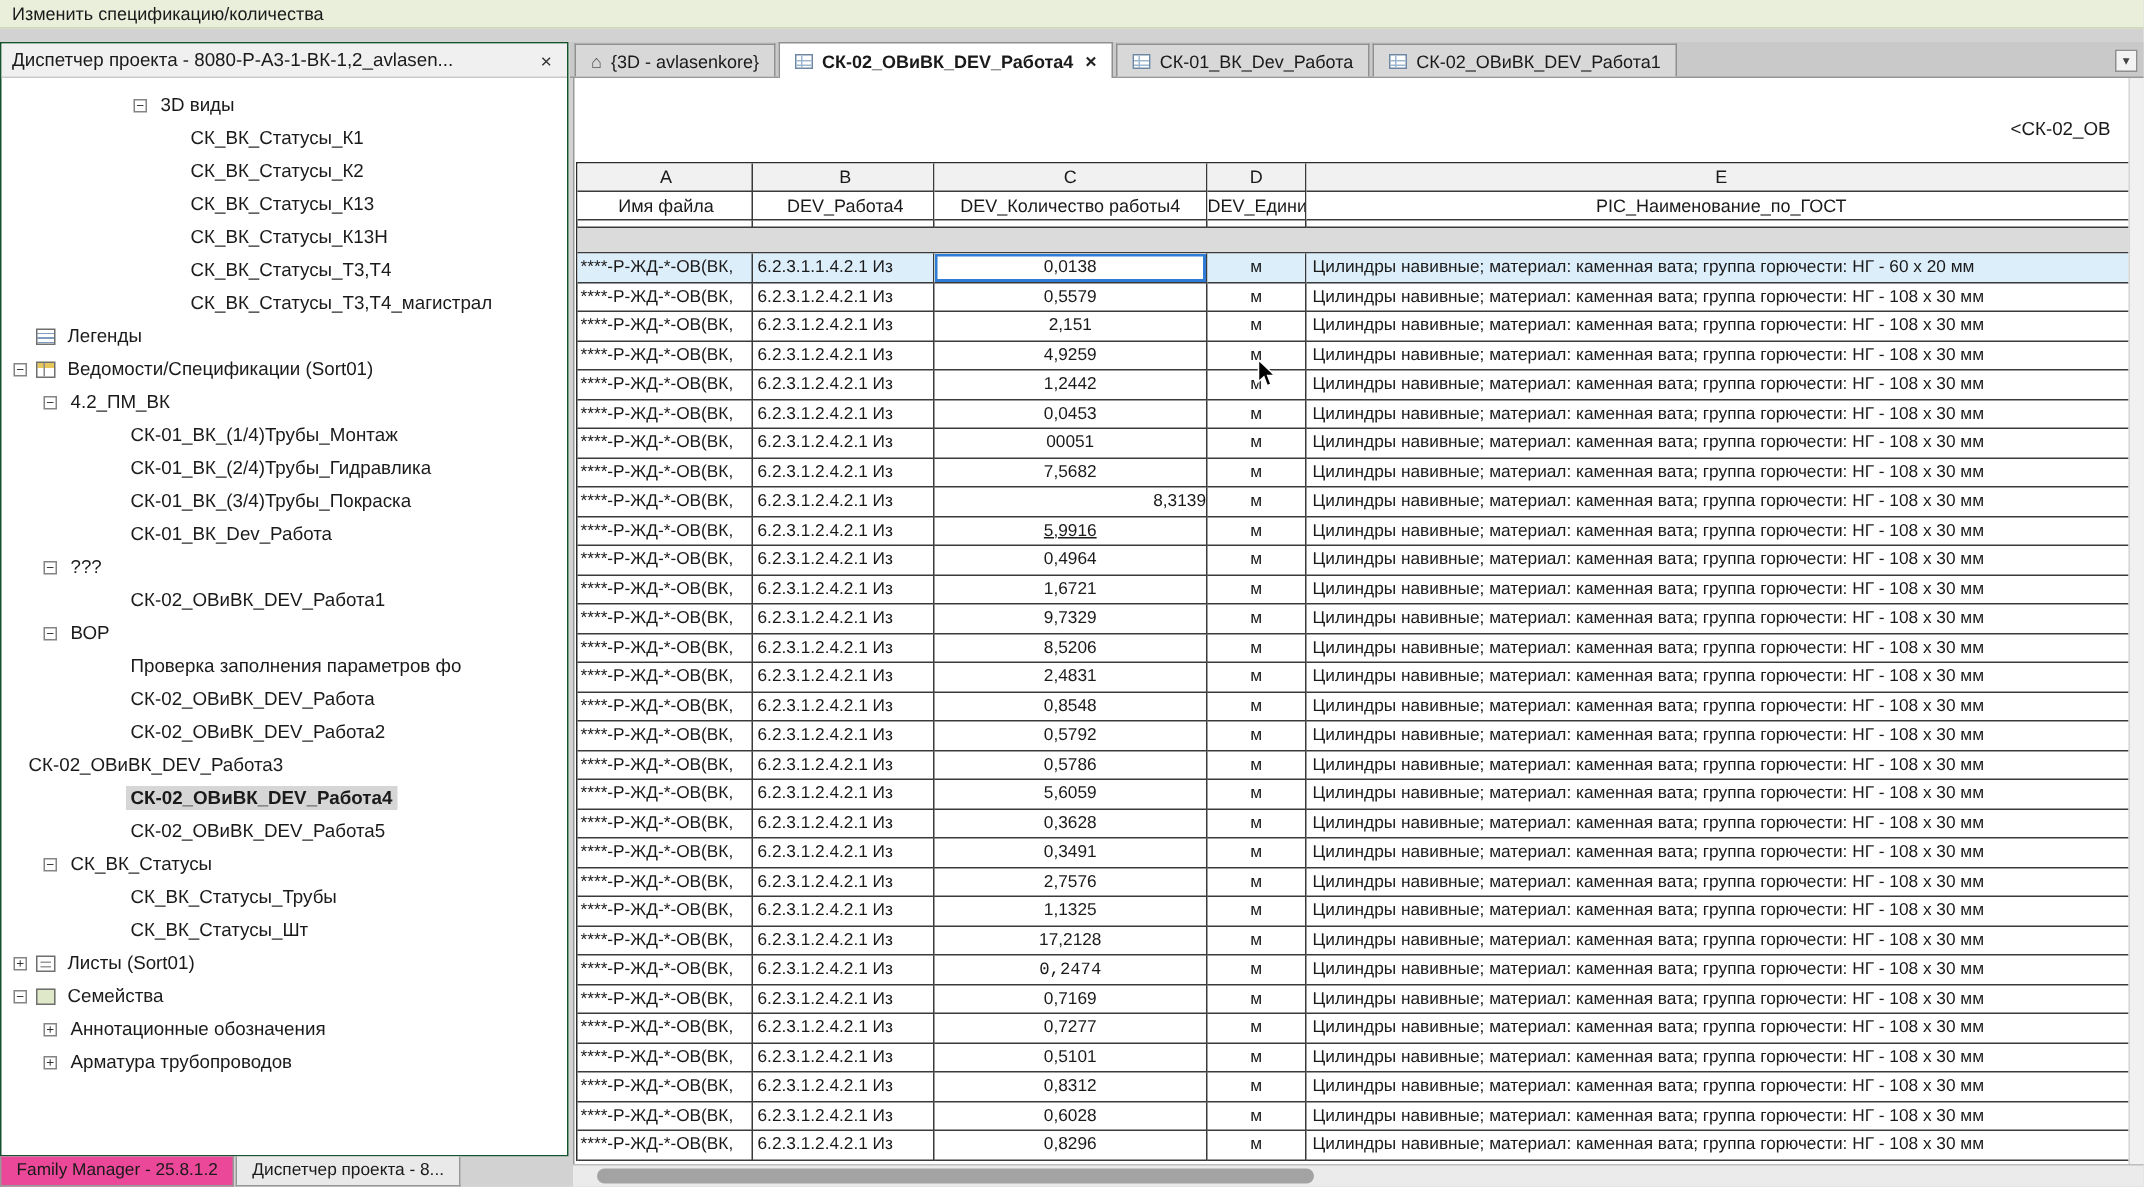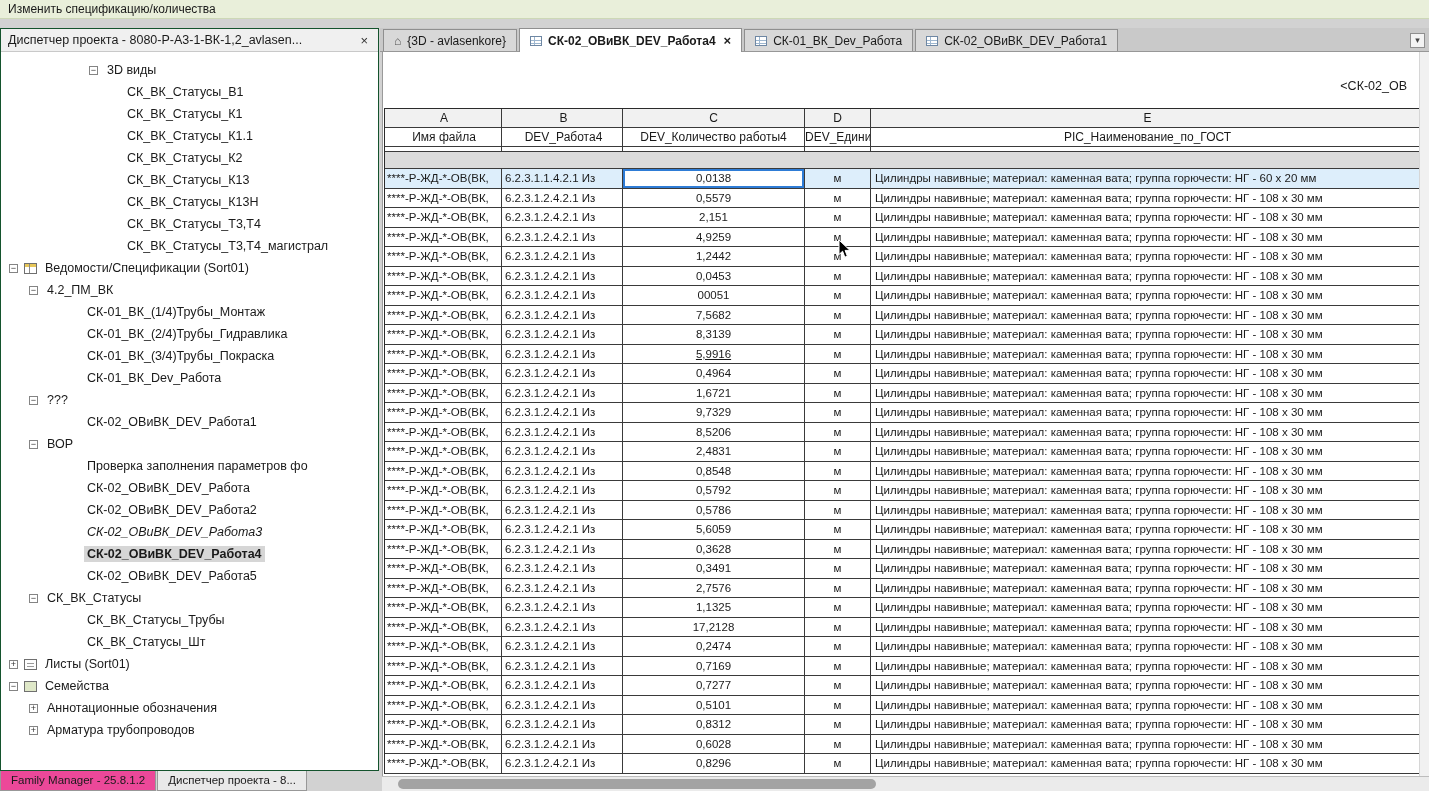--- a/index.html
+++ b/index.html
@@ -94,49 +94,46 @@
     <span class="bt-text">Диспетчер проекта - 8080-Р-А3-1-ВК-1,2_avlasen...</span>
     <span class="bt-close">×</span>
   </div>
   <div class="tree">
       <div class="trow" style="padding-left: 88px;">
         <span class="tmark">−</span>
         <span class="tlabel">3D виды</span>
       </div>
       <div class="trow" style="padding-left: 108px;">
         <span class="tmark none"></span>
-        <span class="tlabel">СК_ВК_Статусы_В1</span>
+        <span class="tlabel">СК_ВК_Статусы_К1</span>
       </div>
       <div class="trow" style="padding-left: 108px;">
         <span class="tmark none"></span>
-        <span class="tlabel">СК_ВК_Статусы_К1</span>
+        <span class="tlabel">СК_ВК_Статусы_К2</span>
       </div>
       <div class="trow" style="padding-left: 108px;">
         <span class="tmark none"></span>
-        <span class="tlabel">СК_ВК_Статусы_К1.1</span>
+        <span class="tlabel">СК_ВК_Статусы_К13</span>
       </div>
       <div class="trow" style="padding-left: 108px;">
         <span class="tmark none"></span>
-        <span class="tlabel">СК_ВК_Статусы_К2</span>
+        <span class="tlabel">СК_ВК_Статусы_К13Н</span>
       </div>
       <div class="trow" style="padding-left: 108px;">
         <span class="tmark none"></span>
-        <span class="tlabel">СК_ВК_Статусы_К13</span>
+        <span class="tlabel">СК_ВК_Статусы_Т3,Т4</span>
       </div>
       <div class="trow" style="padding-left: 108px;">
         <span class="tmark none"></span>
-        <span class="tlabel">СК_ВК_Статусы_К13Н</span>
-      </div>
-      <div class="trow" style="padding-left: 108px;">
-        <span class="tmark none"></span>
-        <span class="tlabel">СК_ВК_Статусы_Т3,Т4</span>
-      </div>
-      <div class="trow" style="padding-left: 108px;">
-        <span class="tmark none"></span>
         <span class="tlabel">СК_ВК_Статусы_Т3,Т4_магистрал</span>
+      </div>
+      <div class="trow" style="padding-left: 8px;">
+        <span class="tmark none"></span>
+        <span class="ticon ticon-legend"></span>
+        <span class="tlabel">Легенды</span>
       </div>
       <div class="trow" style="padding-left: 8px;">
         <span class="tmark">−</span>
         <span class="ticon ticon-schedule"></span>
         <span class="tlabel">Ведомости/Спецификации (Sort01)</span>
       </div>
       <div class="trow" style="padding-left: 28px;">
         <span class="tmark">−</span>
         <span class="tlabel">4.2_ПМ_ВК</span>
       </div>
@@ -173,21 +170,21 @@
         <span class="tlabel">Проверка заполнения параметров фо</span>
       </div>
       <div class="trow" style="padding-left: 68px;">
         <span class="tmark none"></span>
         <span class="tlabel">СК-02_ОВиВК_DEV_Работа</span>
       </div>
       <div class="trow" style="padding-left: 68px;">
         <span class="tmark none"></span>
         <span class="tlabel">СК-02_ОВиВК_DEV_Работа2</span>
       </div>
-      <div class="trow" style="padding-left: 68px; font-style: italic;">
+      <div class="trow" style="">
         <span class="tmark none"></span>
         <span class="tlabel">СК-02_ОВиВК_DEV_Работа3</span>
       </div>
       <div class="trow" style="padding-left: 68px;">
         <span class="tmark none"></span>
         <span class="tlabel sel">СК-02_ОВиВК_DEV_Работа4</span>
       </div>
       <div class="trow" style="padding-left: 68px;">
         <span class="tmark none"></span>
         <span class="tlabel">СК-02_ОВиВК_DEV_Работа5</span>
@@ -331,21 +328,21 @@
           <div class="row drow">
             <div class="cell ca" style="width: 117px;">****-Р-ЖД-*-ОВ(ВК,</div>
             <div class="cell cb" style="width: 121px;">6.2.3.1.2.4.2.1 Из</div>
             <div class="cell cc" style="width: 182px;">7,5682</div>
             <div class="cell cd" style="width: 66px;">м</div>
             <div class="cell ce" style="width: 550px;">Цилиндры навивные; материал: каменная вата; группа горючести: НГ - 108 x 30 мм</div>
           </div>
           <div class="row drow">
             <div class="cell ca" style="width: 117px;">****-Р-ЖД-*-ОВ(ВК,</div>
             <div class="cell cb" style="width: 121px;">6.2.3.1.2.4.2.1 Из</div>
-            <div class="cell cc" style="width: 182px;">8,3139</div>
+            <div class="cell cc" style="width: 182px; text-align: right;">8,3139</div>
             <div class="cell cd" style="width: 66px;">м</div>
             <div class="cell ce" style="width: 550px;">Цилиндры навивные; материал: каменная вата; группа горючести: НГ - 108 x 30 мм</div>
           </div>
           <div class="row drow">
             <div class="cell ca" style="width: 117px;">****-Р-ЖД-*-ОВ(ВК,</div>
             <div class="cell cb" style="width: 121px;">6.2.3.1.2.4.2.1 Из</div>
             <div class="cell cc" style="width: 182px; text-decoration: underline;">5,9916</div>
             <div class="cell cd" style="width: 66px;">м</div>
             <div class="cell ce" style="width: 550px;">Цилиндры навивные; материал: каменная вата; группа горючести: НГ - 108 x 30 мм</div>
           </div>
@@ -443,21 +440,21 @@
           <div class="row drow">
             <div class="cell ca" style="width: 117px;">****-Р-ЖД-*-ОВ(ВК,</div>
             <div class="cell cb" style="width: 121px;">6.2.3.1.2.4.2.1 Из</div>
             <div class="cell cc" style="width: 182px;">17,2128</div>
             <div class="cell cd" style="width: 66px;">м</div>
             <div class="cell ce" style="width: 550px;">Цилиндры навивные; материал: каменная вата; группа горючести: НГ - 108 x 30 мм</div>
           </div>
           <div class="row drow">
             <div class="cell ca" style="width: 117px;">****-Р-ЖД-*-ОВ(ВК,</div>
             <div class="cell cb" style="width: 121px;">6.2.3.1.2.4.2.1 Из</div>
-            <div class="cell cc" style="width: 182px;">0,2474</div>
+            <div class="cell cc" style="width: 182px; font-family: Liberation Mono, monospace;">0,2474</div>
             <div class="cell cd" style="width: 66px;">м</div>
             <div class="cell ce" style="width: 550px;">Цилиндры навивные; материал: каменная вата; группа горючести: НГ - 108 x 30 мм</div>
           </div>
           <div class="row drow">
             <div class="cell ca" style="width: 117px;">****-Р-ЖД-*-ОВ(ВК,</div>
             <div class="cell cb" style="width: 121px;">6.2.3.1.2.4.2.1 Из</div>
             <div class="cell cc" style="width: 182px;">0,7169</div>
             <div class="cell cd" style="width: 66px;">м</div>
             <div class="cell ce" style="width: 550px;">Цилиндры навивные; материал: каменная вата; группа горючести: НГ - 108 x 30 мм</div>
           </div>

